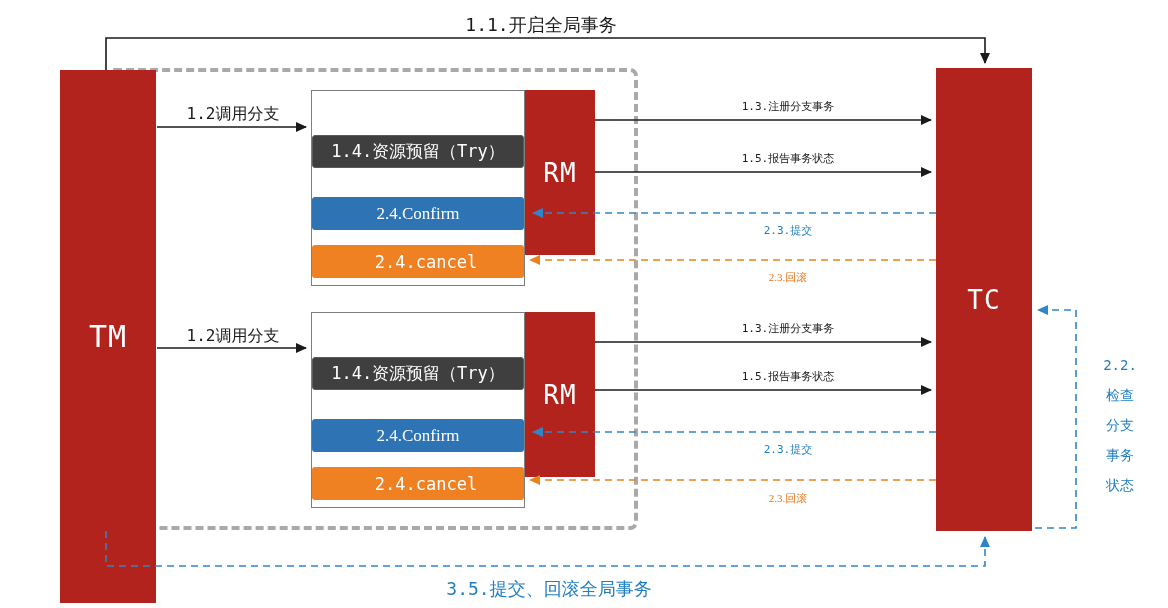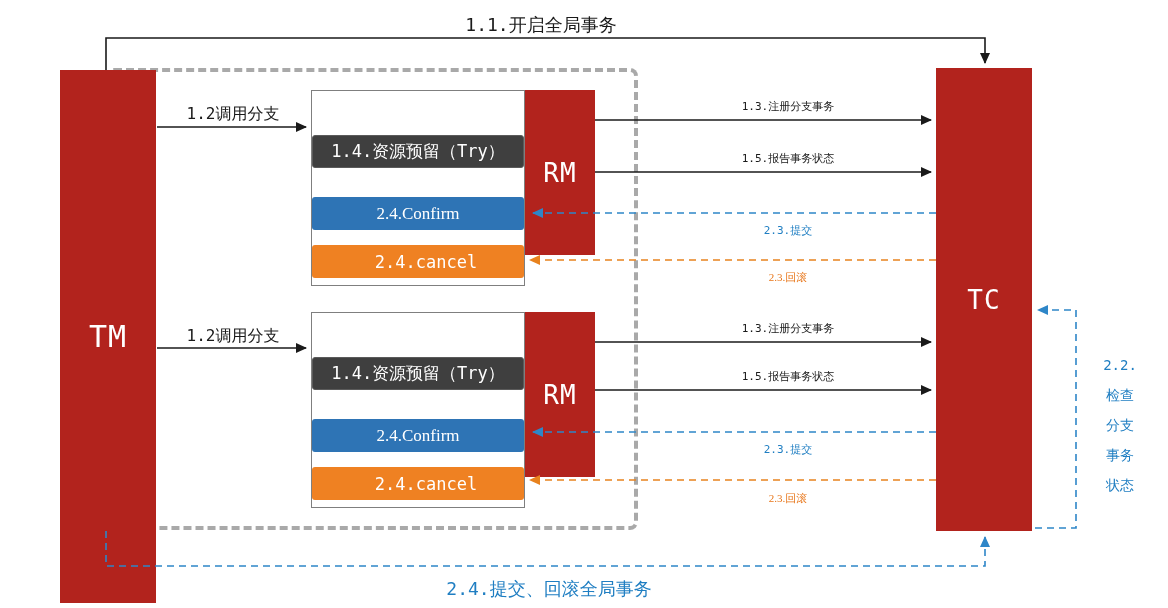--- a/index.html
+++ b/index.html
@@ -127,21 +127,21 @@
 
   <div class="lbl" style="left:640px;top:318px;width:296px;">1.3.注册分支事务</div>
   <div class="lbl" style="left:640px;top:366px;width:296px;">1.5.报告事务状态</div>
 
   <div class="lbl blue" style="left:640px;top:220px;width:296px;">2.3.提交</div>
   <div class="lbl orange" style="left:640px;top:266px;width:296px;">2.3.回滚</div>
 
   <div class="lbl blue" style="left:640px;top:439px;width:296px;">2.3.提交</div>
   <div class="lbl orange" style="left:640px;top:487px;width:296px;">2.3.回滚</div>
 
-  <div class="lbl blue big" style="left:334px;top:578px;width:430px;">2.4.提交、回滚全局事务</div>
+  <div class="lbl blue big" style="left:334px;top:578px;width:430px;">3.5.提交、回滚全局事务</div>
 
   <div class="lbl blue vertical" style="left:1085px;top:350px;width:70px;">2.2.
 检查
 分支
 事务
 状态</div>
 
 </div>
 
 </body></html>

